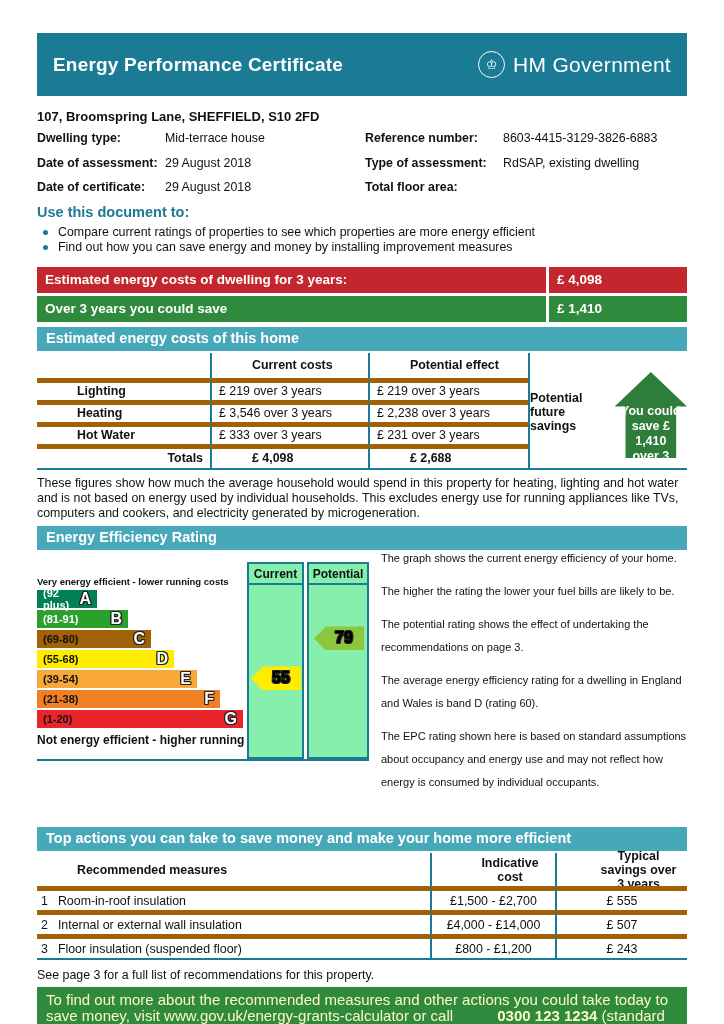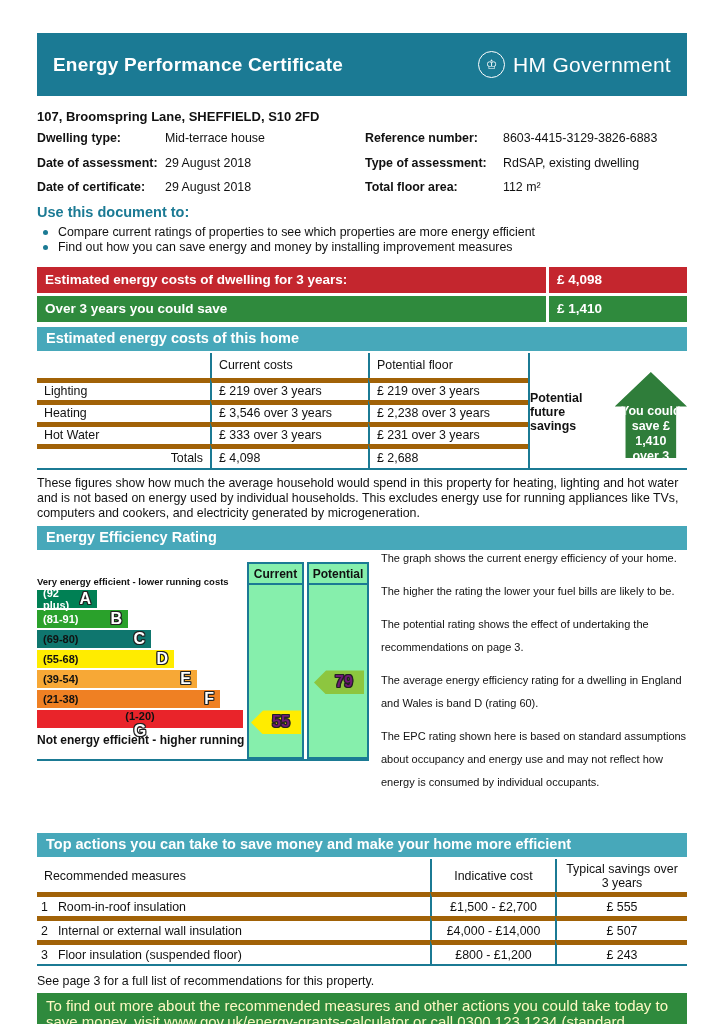--- a/index.html
+++ b/index.html
@@ -30,21 +30,21 @@
   .green { background:#2f8a3d; }
   .mt12 { margin-top:12px; } .mt3 { margin-top:3px; }
 
   .section-banner { margin-top:5px; height:24px; background:#47a8ba; color:#fff; font-size:14.5px; font-weight:bold; padding:3px 9px; }
 
   
   .costs-table { margin-top:2px; display:grid; grid-template-columns:173px 158px 160px 159px; grid-template-rows:25px 22px 22px 22px 24px; border-bottom:2px solid #1b7a94; font-size:12.4px; }
   .cell { padding:3px 7px; display:flex; align-items:center; }
   .col-b { border-left:2px solid #1b7a94; }
   .row-t { border-top:5px solid #a16207; }
-  .bold { font-weight:normal; }
+  .bold { font-weight:bold;padding-left:40px; }
   .right { justify-content:flex-end; }
   .center { justify-content:center; text-align:center; }
   .savings-cell { grid-row:1 / 6; grid-column:4; display:flex; flex-direction:row; align-items:center; }
   .savings-head { font-weight:bold; padding-top:4px; }
   .house { position:relative; width:120px; height:86px; margin-top:10px; background:#2f7d3a;
            clip-path:polygon(50% 0, 100% 40%, 85% 40%, 85% 100%, 15% 100%, 15% 40%, 0 40%); }
   .house-text { position:absolute; top:32px; width:100%; text-align:center; color:#fff; font-weight:bold; font-size:12.5px; line-height:15px; }
 
   .note { margin-top:6px; font-size:12.4px; line-height:15.3px; }
 
@@ -52,36 +52,36 @@
   .chart-section { margin-top:4px; display:flex; }
   .chart-box { position:relative; width:332px; height:216px; flex:none;padding-left:28px; }
   .top-caption { position:absolute; left:0; top:22px; font-size:9.5px; font-weight:bold; }
   .bottom-caption { position:absolute; left:0; top:179px; font-size:12px; font-weight:bold; }
   .bands { position:absolute; left:0; top:36px; }
   .band { height:18px; margin-bottom:2px; display:flex; align-items:center; justify-content:space-between; padding:0 6px; }
   .band .range { font-size:11px; font-weight:bold; }
   .band.light .range { color:#fff; }
   .band .letter { font-size:16px; font-weight:bold; color:#fff;
       text-shadow:-1px -1px 0 #222,1px -1px 0 #222,-1px 1px 0 #222,1px 1px 0 #222,-1px 0 0 #222,1px 0 0 #222,0 -1px 0 #222,0 1px 0 #222; }
-  .w-a{width:60px;} .w-b{width:91px;} .w-c{width:114px;} .w-d{width:137px;} .w-e{width:160px;} .w-f{width:183px;} .w-g{width:206px;flex-direction:column;}
+  .w-a{width:60px;} .w-b{width:91px;} .w-c{width:114px;} .w-d{width:137px;} .w-e{width:160px;} .w-f{width:183px;} .w-g{width:206px;}
   .rating-col { position:absolute; top:8px; height:197px; border:2px solid #1b7a94; background:#86efac; }
   .col-cur { left:210px; width:57px; }
   .col-pot { left:270px; width:62px; }
   .col-header { height:21px; border-bottom:2px solid #1b7a94; text-align:center; font-size:12px; font-weight:bold; padding-top:3px; }
   .chart-divider { position:absolute; left:0; top:205px; width:332px; height:2px; background:#1b7a94; }
   .rating-arrow { position:absolute; height:24px; width:50px; display:flex; align-items:center; justify-content:center; padding-left:10px;
-      clip-path:polygon(24% 0,100% 0,100% 100%,24% 100%,0 50%); font-size:16px; font-weight:bold; color:#701a75;
-      text-shadow:-1px -1px 0 #222,1px -1px 0 #222,-1px 1px 0 #222,1px 1px 0 #222,-1px 0 0 #222,1px 0 0 #222,0 -1px 0 #222,0 1px 0 #222;margin-top:44px; }
+      clip-path:polygon(24% 0,100% 0,100% 100%,24% 100%,0 50%); font-size:16px; font-weight:bold; color:#000000;
+      text-shadow:-1px -1px 0 #222,1px -1px 0 #222,-1px 1px 0 #222,1px 1px 0 #222,-1px 0 0 #222,1px 0 0 #222,0 -1px 0 #222,0 1px 0 #222; }
   .arrow-cur { left:214px; top:112px; background:#ffec00; }
   .arrow-pot { left:277px; top:72px; background:#8dc63f; }
   .chart-texts { margin-left:12px; margin-top:-7px; flex:1; font-size:11px; line-height:23px; }
   .chart-texts p { margin-bottom:10px; }
 
   
-  .actions-banner { margin-top:29px; }
+  .actions-banner { margin-top:23px; }
   .actions-table { margin-top:2px; display:grid; grid-template-columns:393px 125px 132px; grid-template-rows:33px 24px 24px 24px; border-bottom:2px solid #1b7a94; font-size:12.4px; }
   .measure { display:flex; gap:10px; align-items:center; padding:3px 4px; }
   .see-page { margin-top:8px; font-size:12.4px; }
   .green-note { margin-top:5px; background:#2f8a3d; color:#fef9c3; padding:5px 9px; font-size:15px; line-height:15.4px; }
   .page-num { margin-top:1px; text-align:right; font-size:11px; font-weight:bold; }
 </style>
 </head>
 <body>
 
 <div class="page">
@@ -101,21 +101,20 @@
     <span>Mid-terrace house</span>
     <span class="dlabel">Reference number:</span>
     <span>8603-4415-3129-3826-6883</span>
     <span class="dlabel">Date of assessment:</span>
     <span>29 August 2018</span>
     <span class="dlabel">Type of assessment:</span>
     <span>RdSAP, existing dwelling</span>
     <span class="dlabel">Date of certificate:</span>
     <span>29 August 2018</span>
     <span class="dlabel">Total floor area:</span>
-    <span>112 m²</span>
   </div>
 
   <div class="use-heading">Use this document to:</div>
   <div class="bullets">
     <div class="bullet-row">
       <span class="dot"></span>
       <span>Compare current ratings of properties to see which properties are more energy efficient</span>
     </div>
     <div class="bullet-row">
       <span class="dot"></span>
@@ -130,21 +129,21 @@
   <div class="banner-row mt3">
     <div class="lbl green">Over 3 years you could save</div>
     <div class="val green">£ 1,410</div>
   </div>
 
   <div class="section-banner">Estimated energy costs of this home</div>
 
   <div class="costs-table">
     <div class="cell"></div>
     <div class="cell bold col-b">Current costs</div>
-    <div class="cell bold col-b">Potential floor</div>
+    <div class="cell bold col-b">Potential effect</div>
     <div class="savings-cell col-b">
       <div class="savings-head">Potential future savings</div>
       <div class="house">
         <div class="house-text">
           <div>You could</div>
           <div>save £ 1,410</div>
           <div>over 3 years</div>
         </div>
       </div>
     </div>
@@ -175,21 +174,21 @@
       <div class="top-caption">Very energy efficient - lower running costs</div>
       <div class="bands">
         <div class="band light w-a" style="background-color: rgb(0, 128, 84);">
           <span class="range">(92 plus)</span>
           <span class="letter">A</span>
         </div>
         <div class="band light w-b" style="background-color: rgb(42, 161, 43);">
           <span class="range">(81-91)</span>
           <span class="letter">B</span>
         </div>
-        <div class="band w-c" style="background-color: #0f766e;">
+        <div class="band w-c" style="background-color: #a16207;">
           <span class="range">(69-80)</span>
           <span class="letter">C</span>
         </div>
         <div class="band w-d" style="background-color: rgb(255, 236, 0);">
           <span class="range">(55-68)</span>
           <span class="letter">D</span>
         </div>
         <div class="band w-e" style="background-color: rgb(247, 168, 54);">
           <span class="range">(39-54)</span>
           <span class="letter">E</span>

